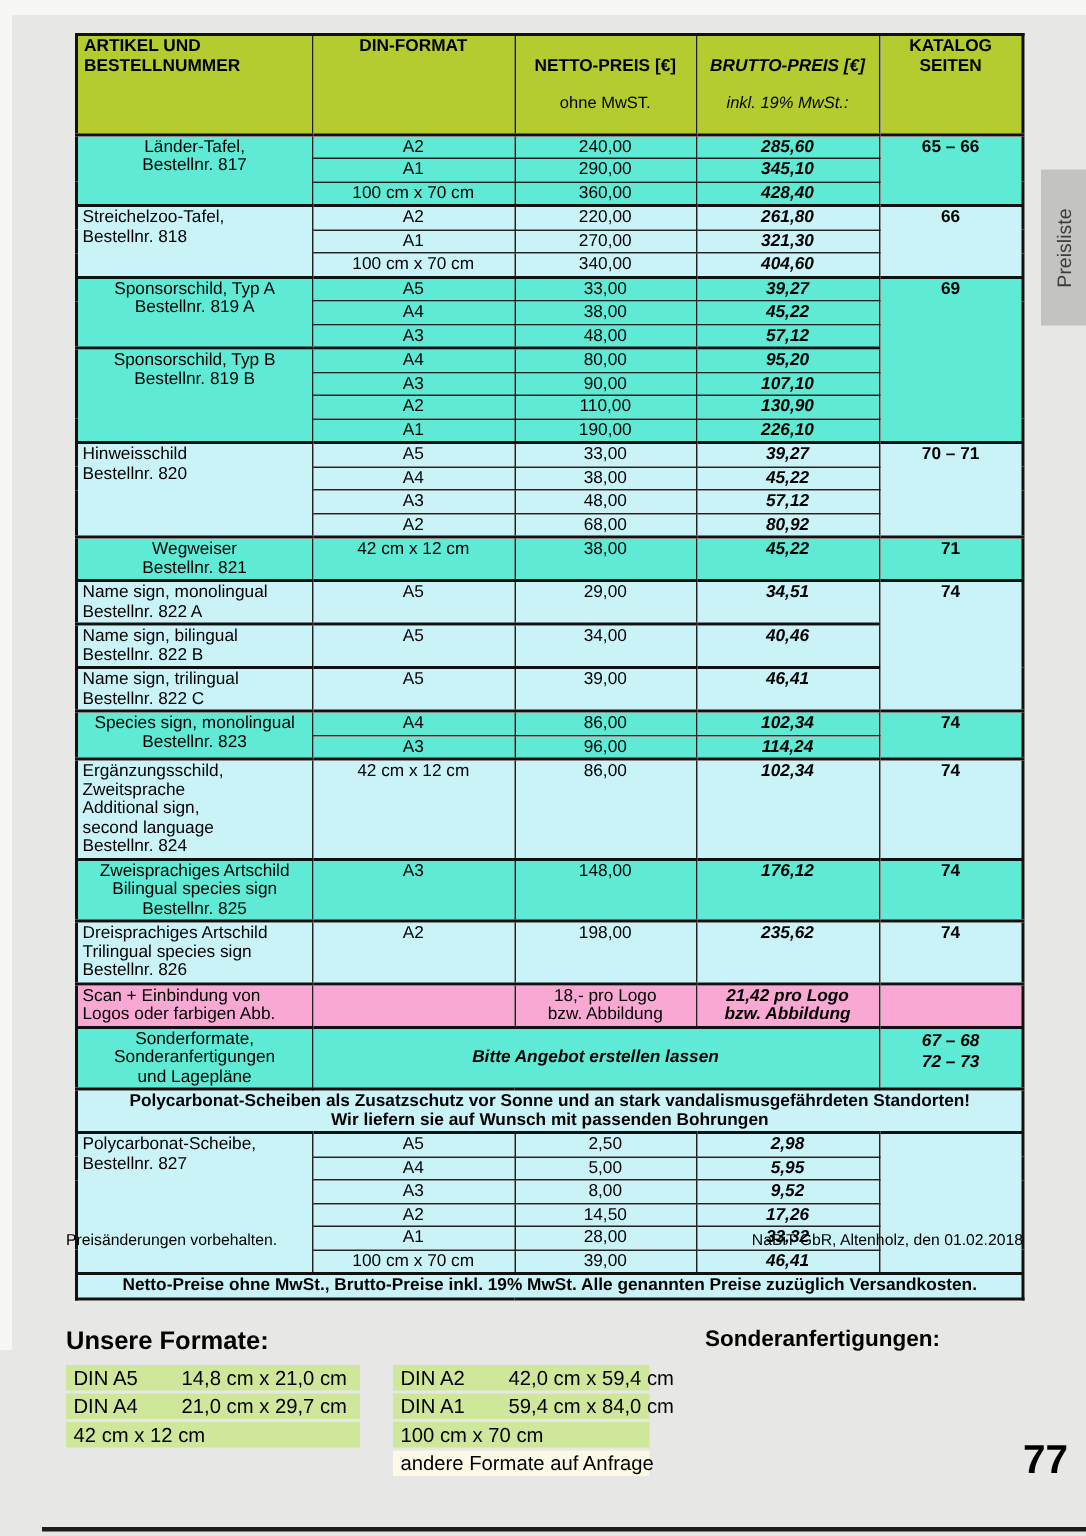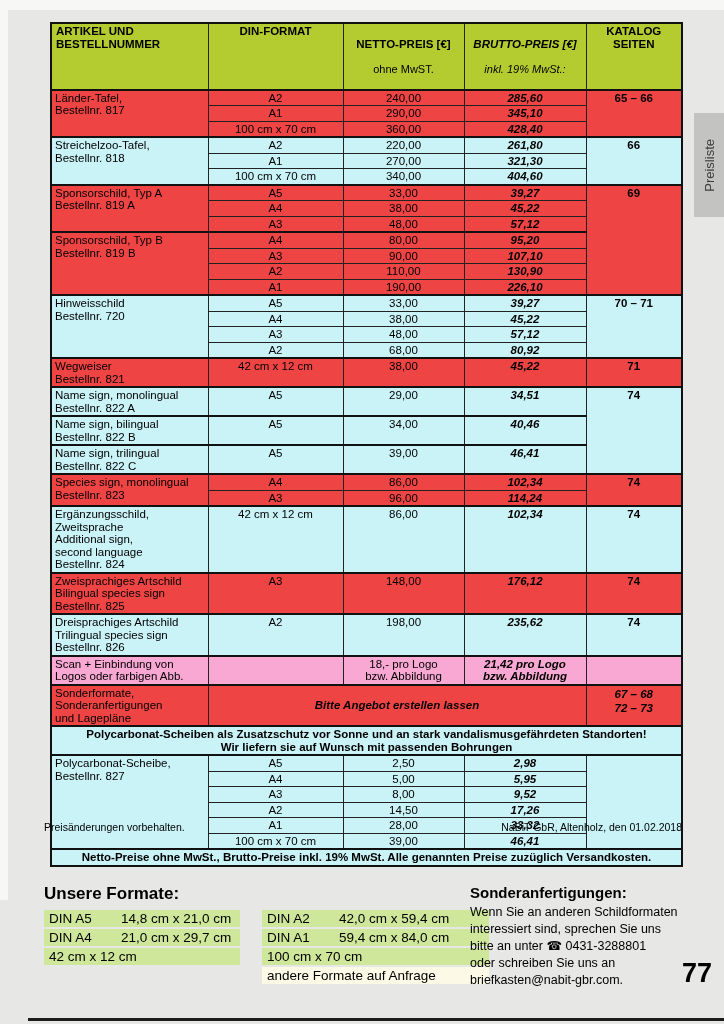--- a/index.html
+++ b/index.html
@@ -21,21 +21,21 @@
   }
   thead th { background:#b4cc2f; vertical-align:top; text-align:center;
     font-weight:bold; font-size:12px; line-height:14px; height:32px;
     border-bottom:2px solid #111; white-space:pre-line; }
   thead th.article-h { text-align:left; padding-left:4px; }
   thead th.ital { font-style:italic;margin-left:40px; }
   thead .hs { font-weight:normal; font-size:11px; }
   thead th.ital .hs { font-style:italic; }
 
   tr.gs > td { border-top:2px solid #111; }
-  tr.bg-white td { background:#ef4444; }
+  tr.bg-white td { background:#5eead4;text-align:center; }
   tr.bg-cyan  td { background:#caf3f8; }
   tr.bg-blue  td { background:#f9a8d4; }
 
   td.article { text-align:left; vertical-align:top; white-space:pre-line;
     padding-left:4px; line-height:13px; }
   td.fmt, td.netto { text-align:center; vertical-align:top; white-space:pre-line; }
   td.brutto { text-align:center; vertical-align:top; font-style:italic; white-space:pre-line;font-weight:bold; }
   td.catalog { text-align:center; vertical-align:top; font-weight:bold; white-space:pre-line;margin-top:34px; }
   td.offer-msg { text-align:center; vertical-align:middle; font-weight:bold;
     font-style:italic; font-size:12px; }
@@ -49,21 +49,21 @@
   .notes { position:absolute; left:44px; top:820px; width:638px;
     font-size:10.5px; line-height:14px; }
   .notes .right { position:absolute; right:0; top:0; }
 
   
   .formats { position:absolute; left:44px; top:884px; }
   .formats h2 { margin:0 0 6px 0; font-size:17px; }
   .fmt-cols { display:flex; gap:22px; }
   .fmt-col { display:flex; flex-direction:column; gap:2px; }
   .fmt-col.left  { width:196px; }
-  .fmt-col.right { width:227px; }
+  .fmt-col.right { width:171px; }
   .fmt-row { height:17px; line-height:17px; background:#cfe79b;
     font-size:13.5px; padding:0 5px; display:flex; white-space:nowrap; }
   .fmt-row.cream { background:#fcfae6; }
   .fmt-row .fl { min-width:72px; }
 
   
   .custom { position:absolute; left:470px; top:884px; width:236px; }
   .custom h2 { margin:0 0 3px 0; font-size:15px; }
   .custom .line { font-size:12.5px; line-height:17px; }
 
@@ -181,21 +181,21 @@
         <td class="netto">110,00</td>
         <td class="brutto">130,90</td>
       </tr>
       <tr class="bg-white">
         <td class="fmt">A1</td>
         <td class="netto">190,00</td>
         <td class="brutto">226,10</td>
       </tr>
       <tr class="bg-cyan gs">
         <td class="article" rowspan="4">Hinweisschild
-Bestellnr. 720</td>
+Bestellnr. 820</td>
         <td class="fmt">A5</td>
         <td class="netto">33,00</td>
         <td class="brutto">39,27</td>
         <td class="catalog" rowspan="4">70 – 71</td>
       </tr>
       <tr class="bg-cyan">
         <td class="fmt">A4</td>
         <td class="netto">38,00</td>
         <td class="brutto">45,22</td>
       </tr>
@@ -377,27 +377,20 @@
         </div>
         <div class="fmt-row cream">
           <span class="fl">andere Formate auf Anfrage</span>
         </div>
       </div>
   </div>
 </div>
 
 <div class="custom">
   <h2>Sonderanfertigungen:</h2>
-  <div>
-      <div class="line">Wenn Sie an anderen Schildformaten</div>
-      <div class="line">interessiert sind, sprechen Sie uns</div>
-      <div class="line">bitte an unter ☎ 0431-3288801</div>
-      <div class="line">oder schreiben Sie uns an</div>
-      <div class="line">briefkasten@nabit-gbr.com.</div>
-    </div>
 </div>
 
 <div class="page-number">77</div>
 <div class="bottom-rule"></div>
 
 <div class="side-tab">
   <span>Preisliste</span>
 </div>
 
 </body></html>

